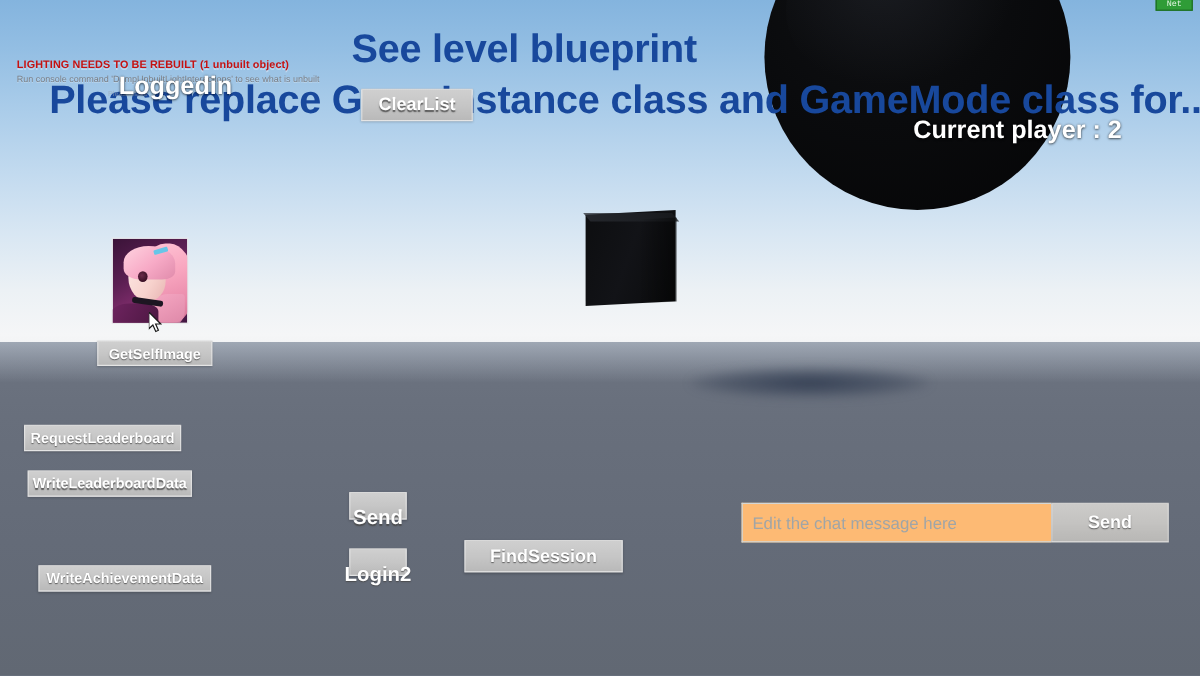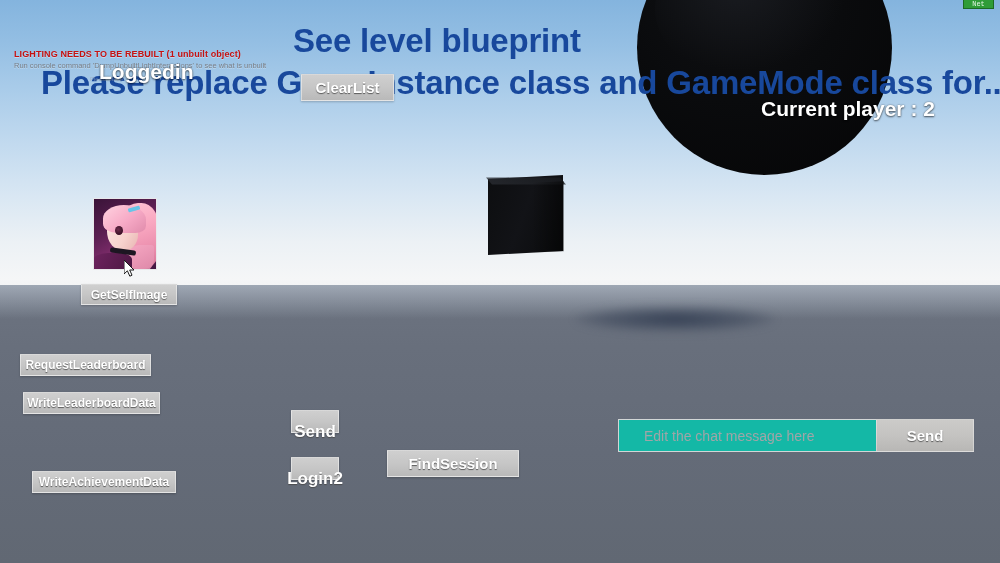--- a/index.html
+++ b/index.html
@@ -131,22 +131,22 @@
   #btn-createsession   { left:381px; top:403px; width:129px; height:27px; font-size:15px; }
   #btn-findsession     { left:387px; top:450px; width:132px; height:27px; font-size:15px; }
 
   
   #chat-bar {
     position:absolute; left:618px; top:419px; width:356px; height:33px;
     display:flex;
   }
   #chat-input {
     flex:1 1 auto; height:33px;
-    background:#14b8a6; border:1px solid #d2d6d6; border-right:none;
-    color:#333; font-size:14px; padding:0 25px;
+    background:#fdba74; border:1px solid #d2d6d6; border-right:none;
+    color:#333; font-size:14px; padding:0 8px;
     font-family:"Liberation Sans", sans-serif;
     outline:none;
   }
   #chat-input::placeholder { color:#a0a5a7; }
   #btn-send {
     width:98px; height:33px;
     background:linear-gradient(to bottom,#cccbc9 0%, #c4c3c1 50%, #b8b7b5 100%);
     border:1px solid rgba(255,255,255,.35);
     color:#ffffff; font-weight:bold; font-size:15px;
     display:flex; align-items:center; justify-content:center;

